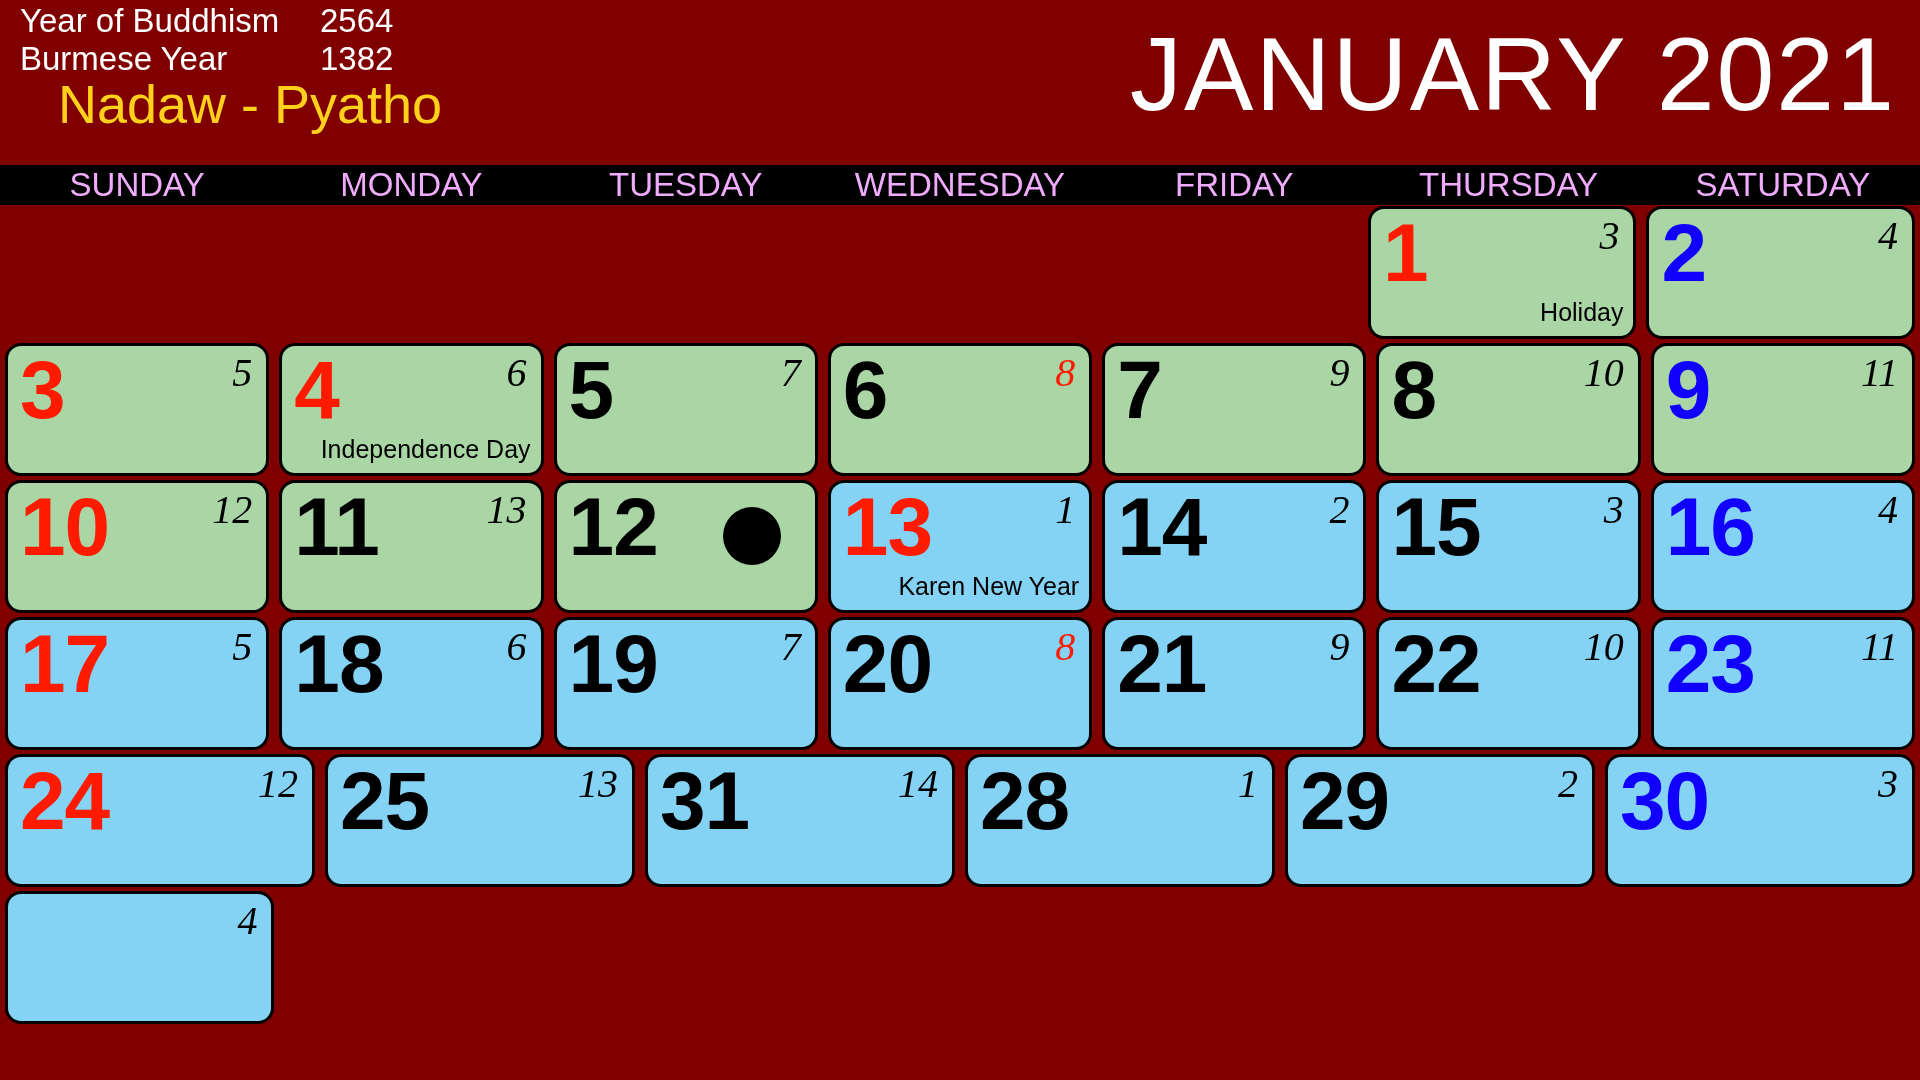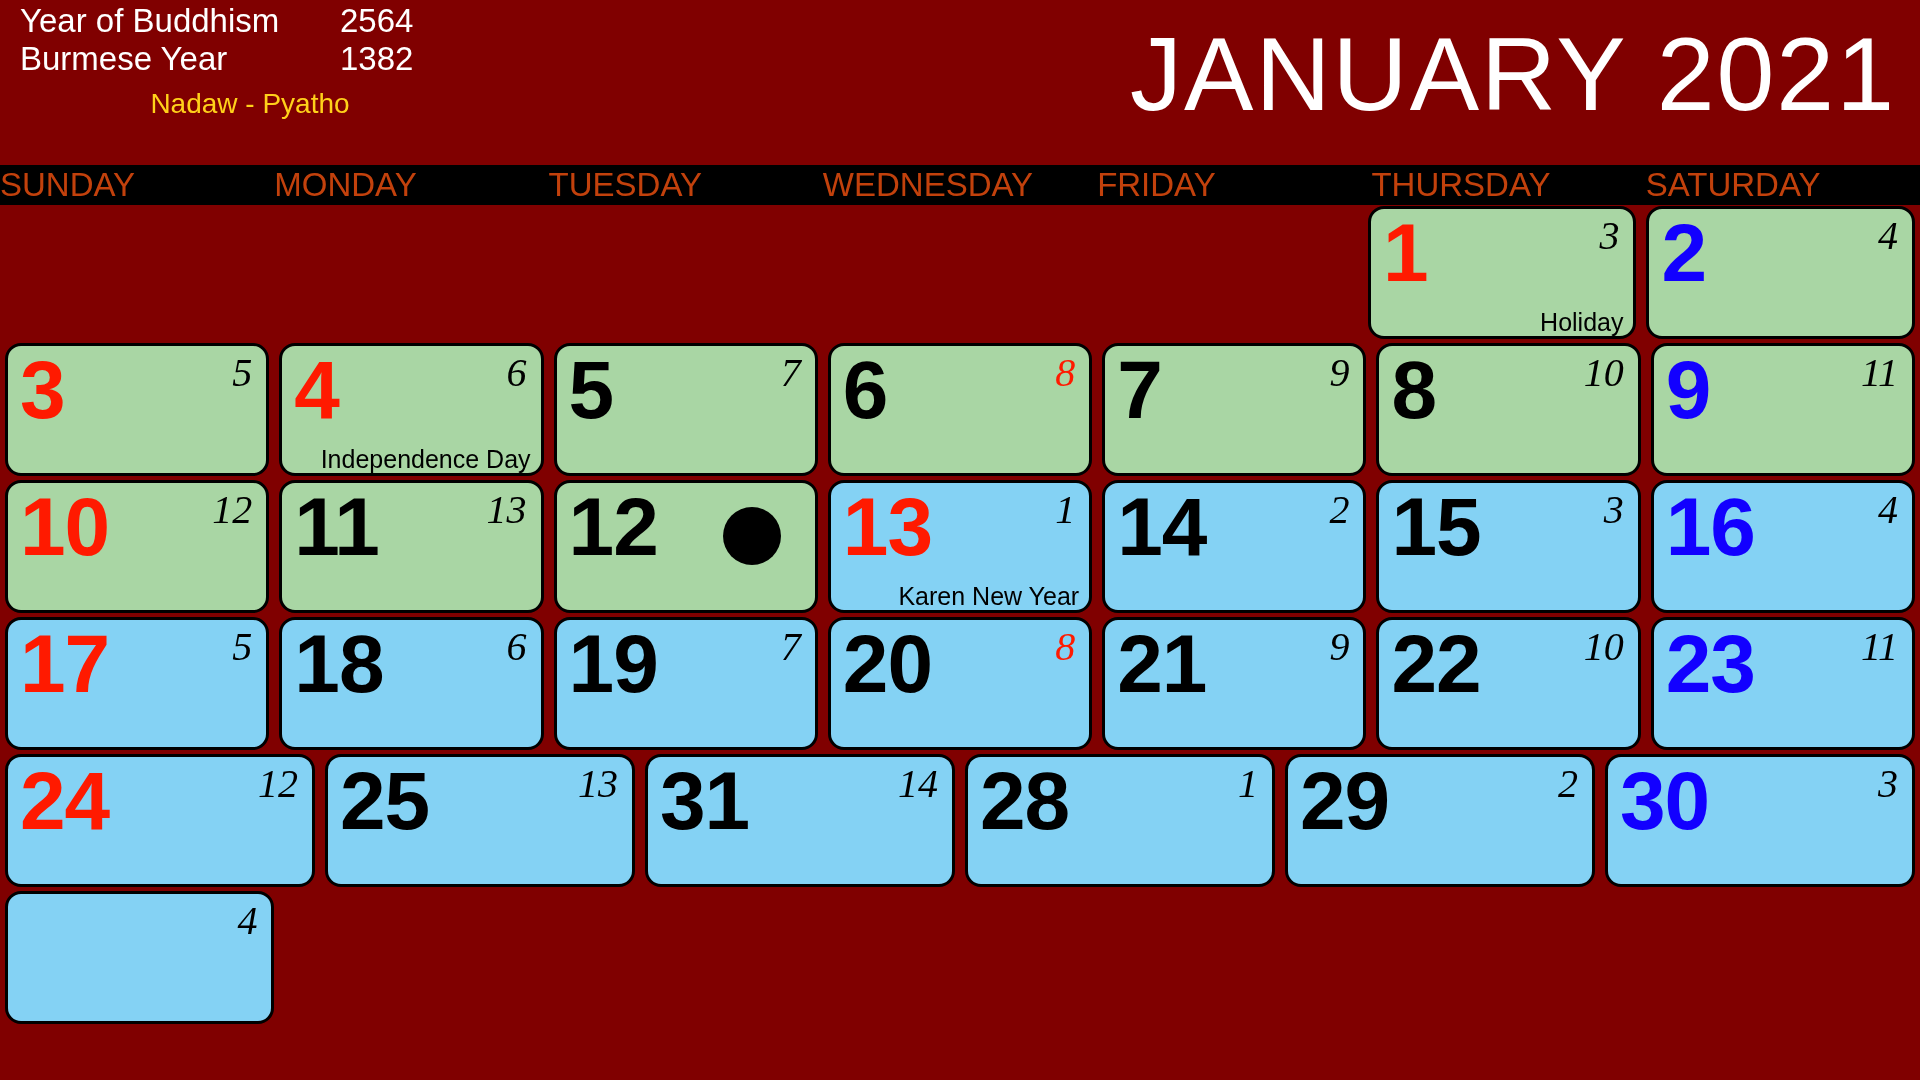--- a/index.html
+++ b/index.html
@@ -14,46 +14,47 @@
   #header{
     position:absolute;left:0;top:0;width:1920px;height:165px;
     background:#800000;
   }
   #burmese-info{
     position:absolute;left:20px;top:2px;
     color:#ffffff;
   }
   .info-row{
     display:flex;align-items:flex-start;
-    font-size:33px;line-height:38px;white-space:nowrap;gap:20px;
+    font-size:33px;line-height:38px;white-space:nowrap;
   }
   .info-label{display:inline-block;width:300px;}
   .info-value{display:inline-block;text-align:left;}
   #burmese-month{
-    color:#ffd11a;font-size:28px;line-height:48px;
+    color:#ffd11a;font-size:54px;line-height:48px;
     text-align:center;width:460px;margin-top:2px;
   }
   #month-title{
     position:absolute;right:24px;top:19px;
     color:#ffffff;
     font-size:104px;line-height:110px;
     font-weight:300;
     letter-spacing:2px;
     white-space:nowrap;
   }
   
   #weekday-bar{
     position:absolute;left:0;top:165px;width:1920px;height:40px;
     background:#000000;
     display:flex;
   }
   .weekday-cell{
     flex:1 1 0;
-    color:#c2410c;
+    color:#f0abfc;
     font-size:33px;line-height:40px;
+    text-align:center;
     white-space:nowrap;
     font-weight:400;
   }
   
   #calendar-grid{
     position:absolute;left:0;top:206px;width:1920px;height:874px;
   }
   .week-row{
     display:flex;
     height:133px;
@@ -88,21 +89,21 @@
   .lunar-day{
     position:absolute;right:14px;top:4px;
     font-size:40px;line-height:46px;
     font-style:italic;
     font-family:"Liberation Serif",serif;
     color:#000000;
   }
   .lunar-day.red{color:#ff1a00;}
 
   .event-label{
-    position:absolute;right:10px;bottom:0;
+    position:absolute;right:10px;bottom:10px;
     font-size:25px;line-height:28px;
     color:#000000;
     white-space:nowrap;
     font-family:"Liberation Sans",sans-serif;
   }
   
   .moon{
     position:absolute;
     border-radius:50%;
   }

